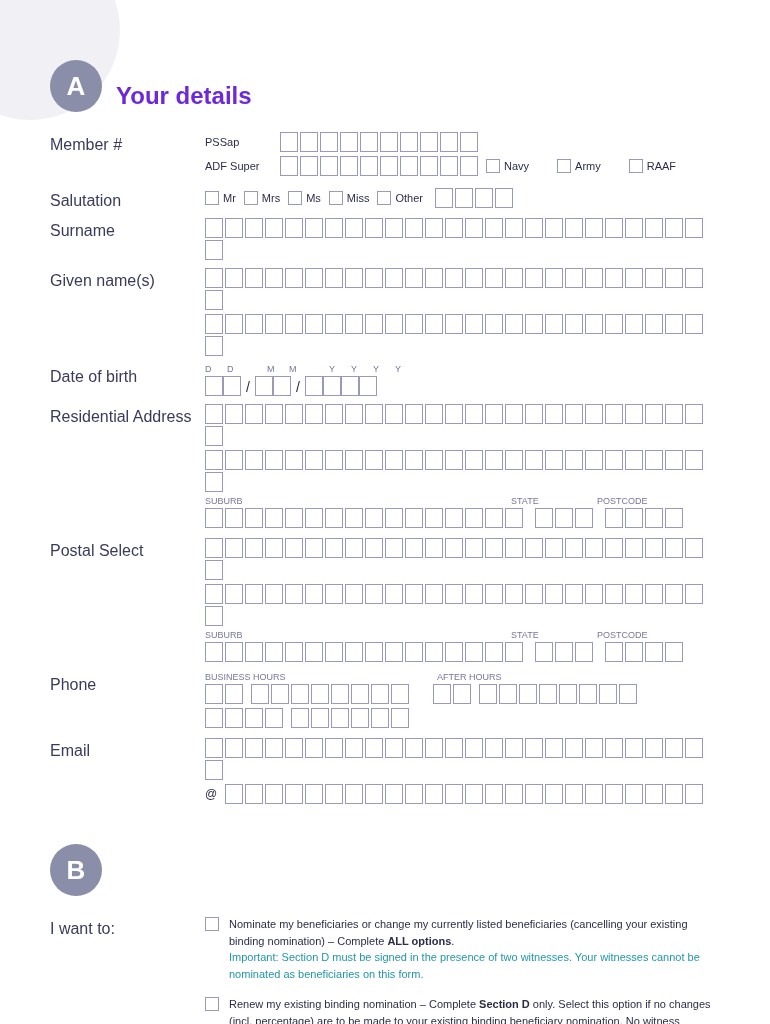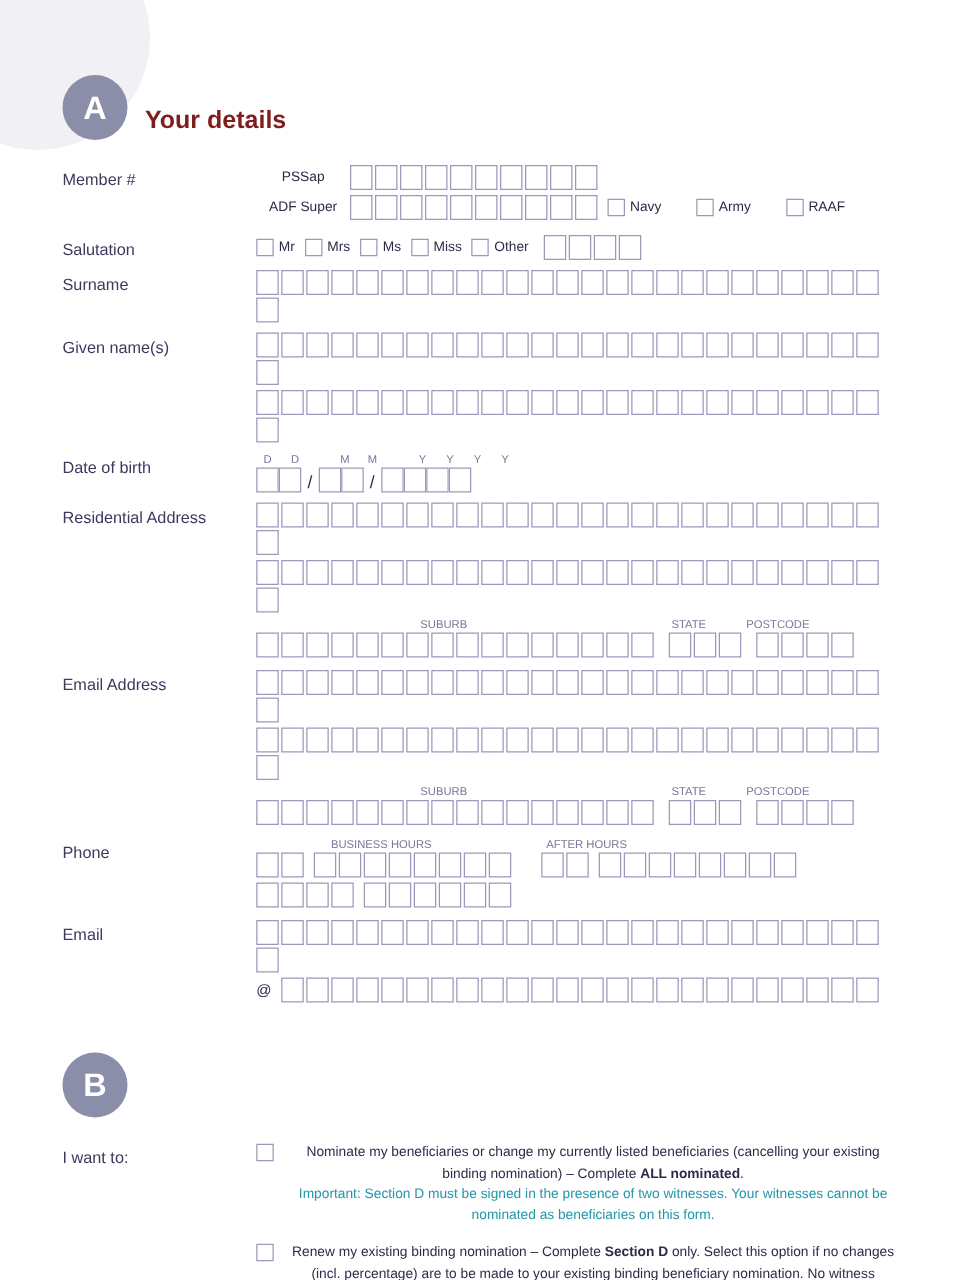--- a/index.html
+++ b/index.html
@@ -45,49 +45,48 @@
       color: white;
       font-size: 26px;
       font-weight: bold;
       display: flex;
       align-items: center;
       justify-content: center;
       margin-right: 14px;
       flex-shrink: 0;
     }
     .section-title {
-      font-size: 20px;
+      font-size: 24px;
       font-weight: bold;
-      color: #7f1d1d;
+      color: #6d28d9;
       margin-top: 20px;
     }
 
     
     .form-section {
       margin-bottom: 40px;
     }
 
     .form-row {
       display: flex;
       align-items: flex-start;
       margin-bottom: 8px;
     }
 
     .field-label {
       width: 155px;
       flex-shrink: 0;
-      font-size: 13px;
+      font-size: 16px;
       color: #3a3a5c;
       padding-top: 4px;
       font-weight: 500;
     }
 
     .field-content {
       flex: 1;
-      text-align: center;
     }
 
     
     .char-boxes {
       display: flex;
       flex-wrap: wrap;
       gap: 2px;
     }
 
     .char-box {
@@ -517,21 +516,21 @@
             <div class="char-box"></div>
             <div class="char-box"></div>
             <div class="char-box"></div>
             <div class="char-box"></div>
           </div>
         </div>
       </div>
     </div>
 
     <div class="form-row" style="margin-top:10px;">
-      <div class="field-label">Email Address</div>
+      <div class="field-label">Postal Select</div>
       <div class="field-content">
         <div class="char-boxes" style="margin-bottom:4px;">
           <div class="char-box"></div>
           <div class="char-box"></div>
           <div class="char-box"></div>
           <div class="char-box"></div>
           <div class="char-box"></div>
           <div class="char-box"></div>
           <div class="char-box"></div>
           <div class="char-box"></div>
@@ -750,21 +749,21 @@
       </div>
     </div>
 
     <div class="form-row">
       <div class="field-label">I want to:</div>
       <div class="field-content">
 
         <div class="option-row">
           <div class="option-checkbox"></div>
           <div class="option-text">
-            <span>Nominate my beneficiaries or change my currently listed beneficiaries (cancelling your existing binding nomination) – Complete </span><strong>ALL nominated</strong><span>.</span>
+            <span>Nominate my beneficiaries or change my currently listed beneficiaries (cancelling your existing binding nomination) – Complete </span><strong>ALL options</strong><span>.</span>
             <br>
             <span class="highlight">Important: Section D must be signed in the presence of two witnesses. Your witnesses cannot be nominated as beneficiaries on this form.</span>
           </div>
         </div>
 
         <div class="option-row">
           <div class="option-checkbox"></div>
           <div class="option-text">
             <span>Renew my existing binding nomination – Complete </span><strong>Section D</strong><span> only. Select this option if no changes (incl. percentage) are to be made to your existing binding beneficiary nomination. No witness signature is required.</span>
           </div>

